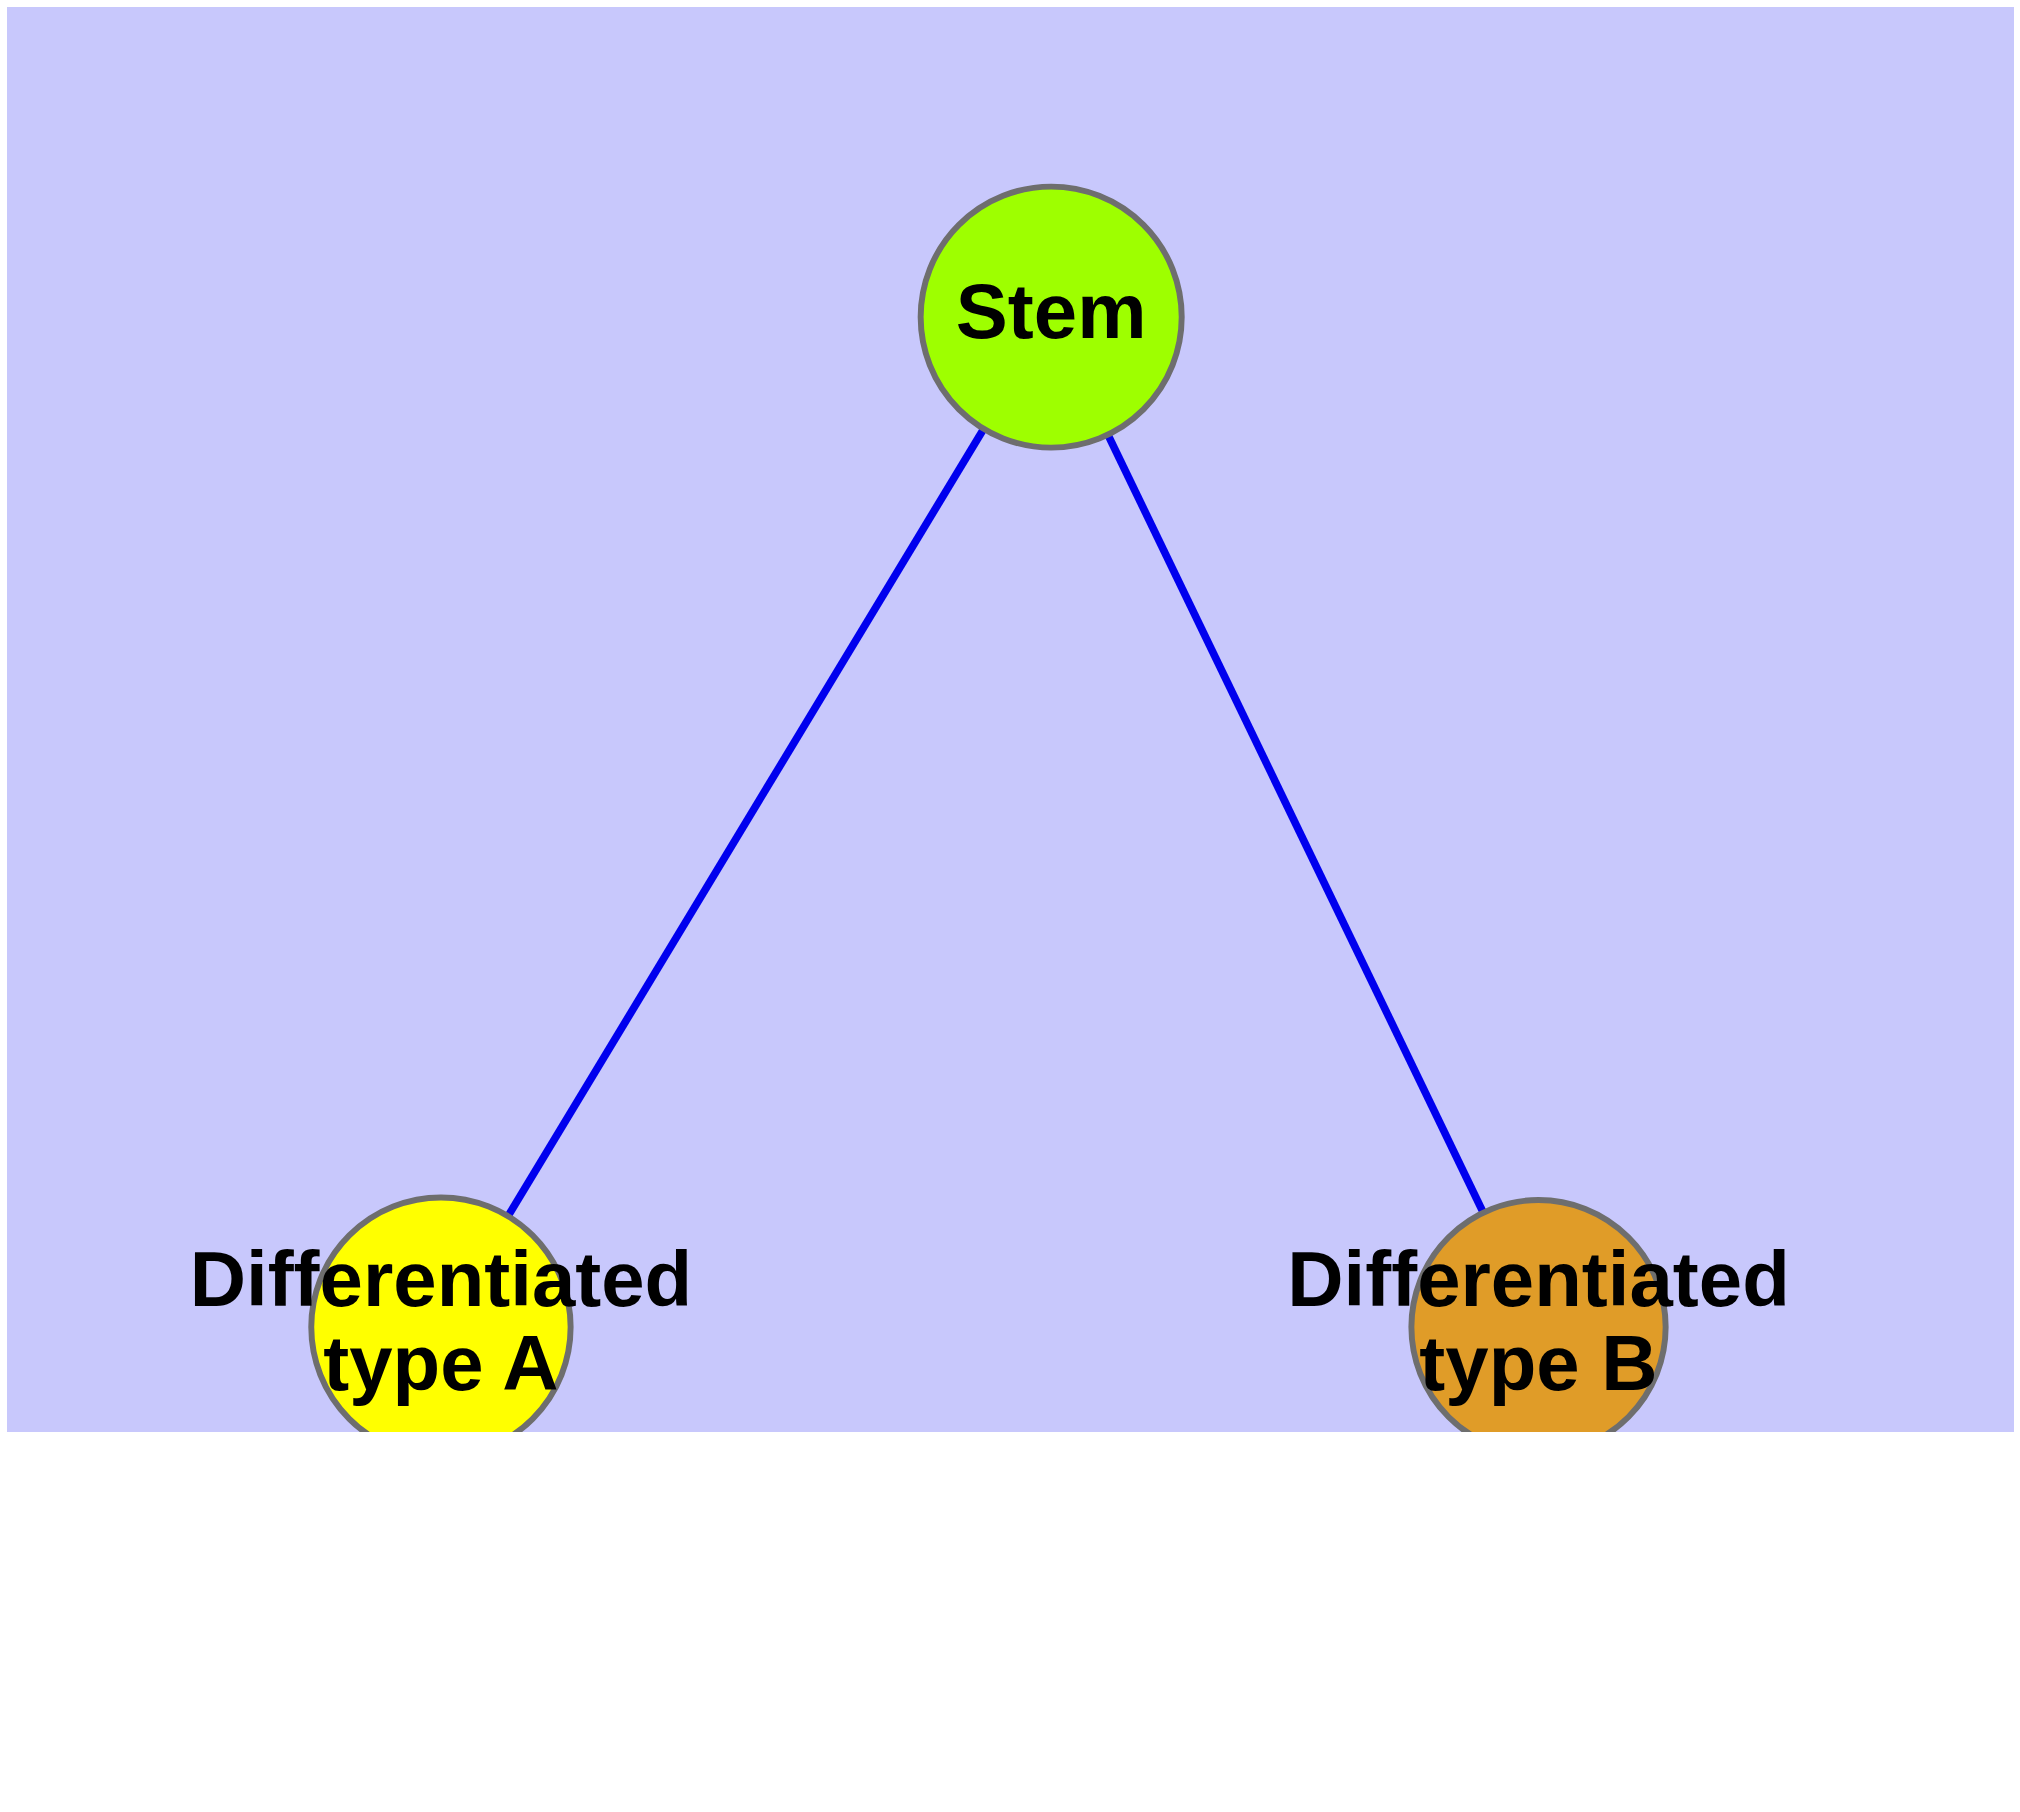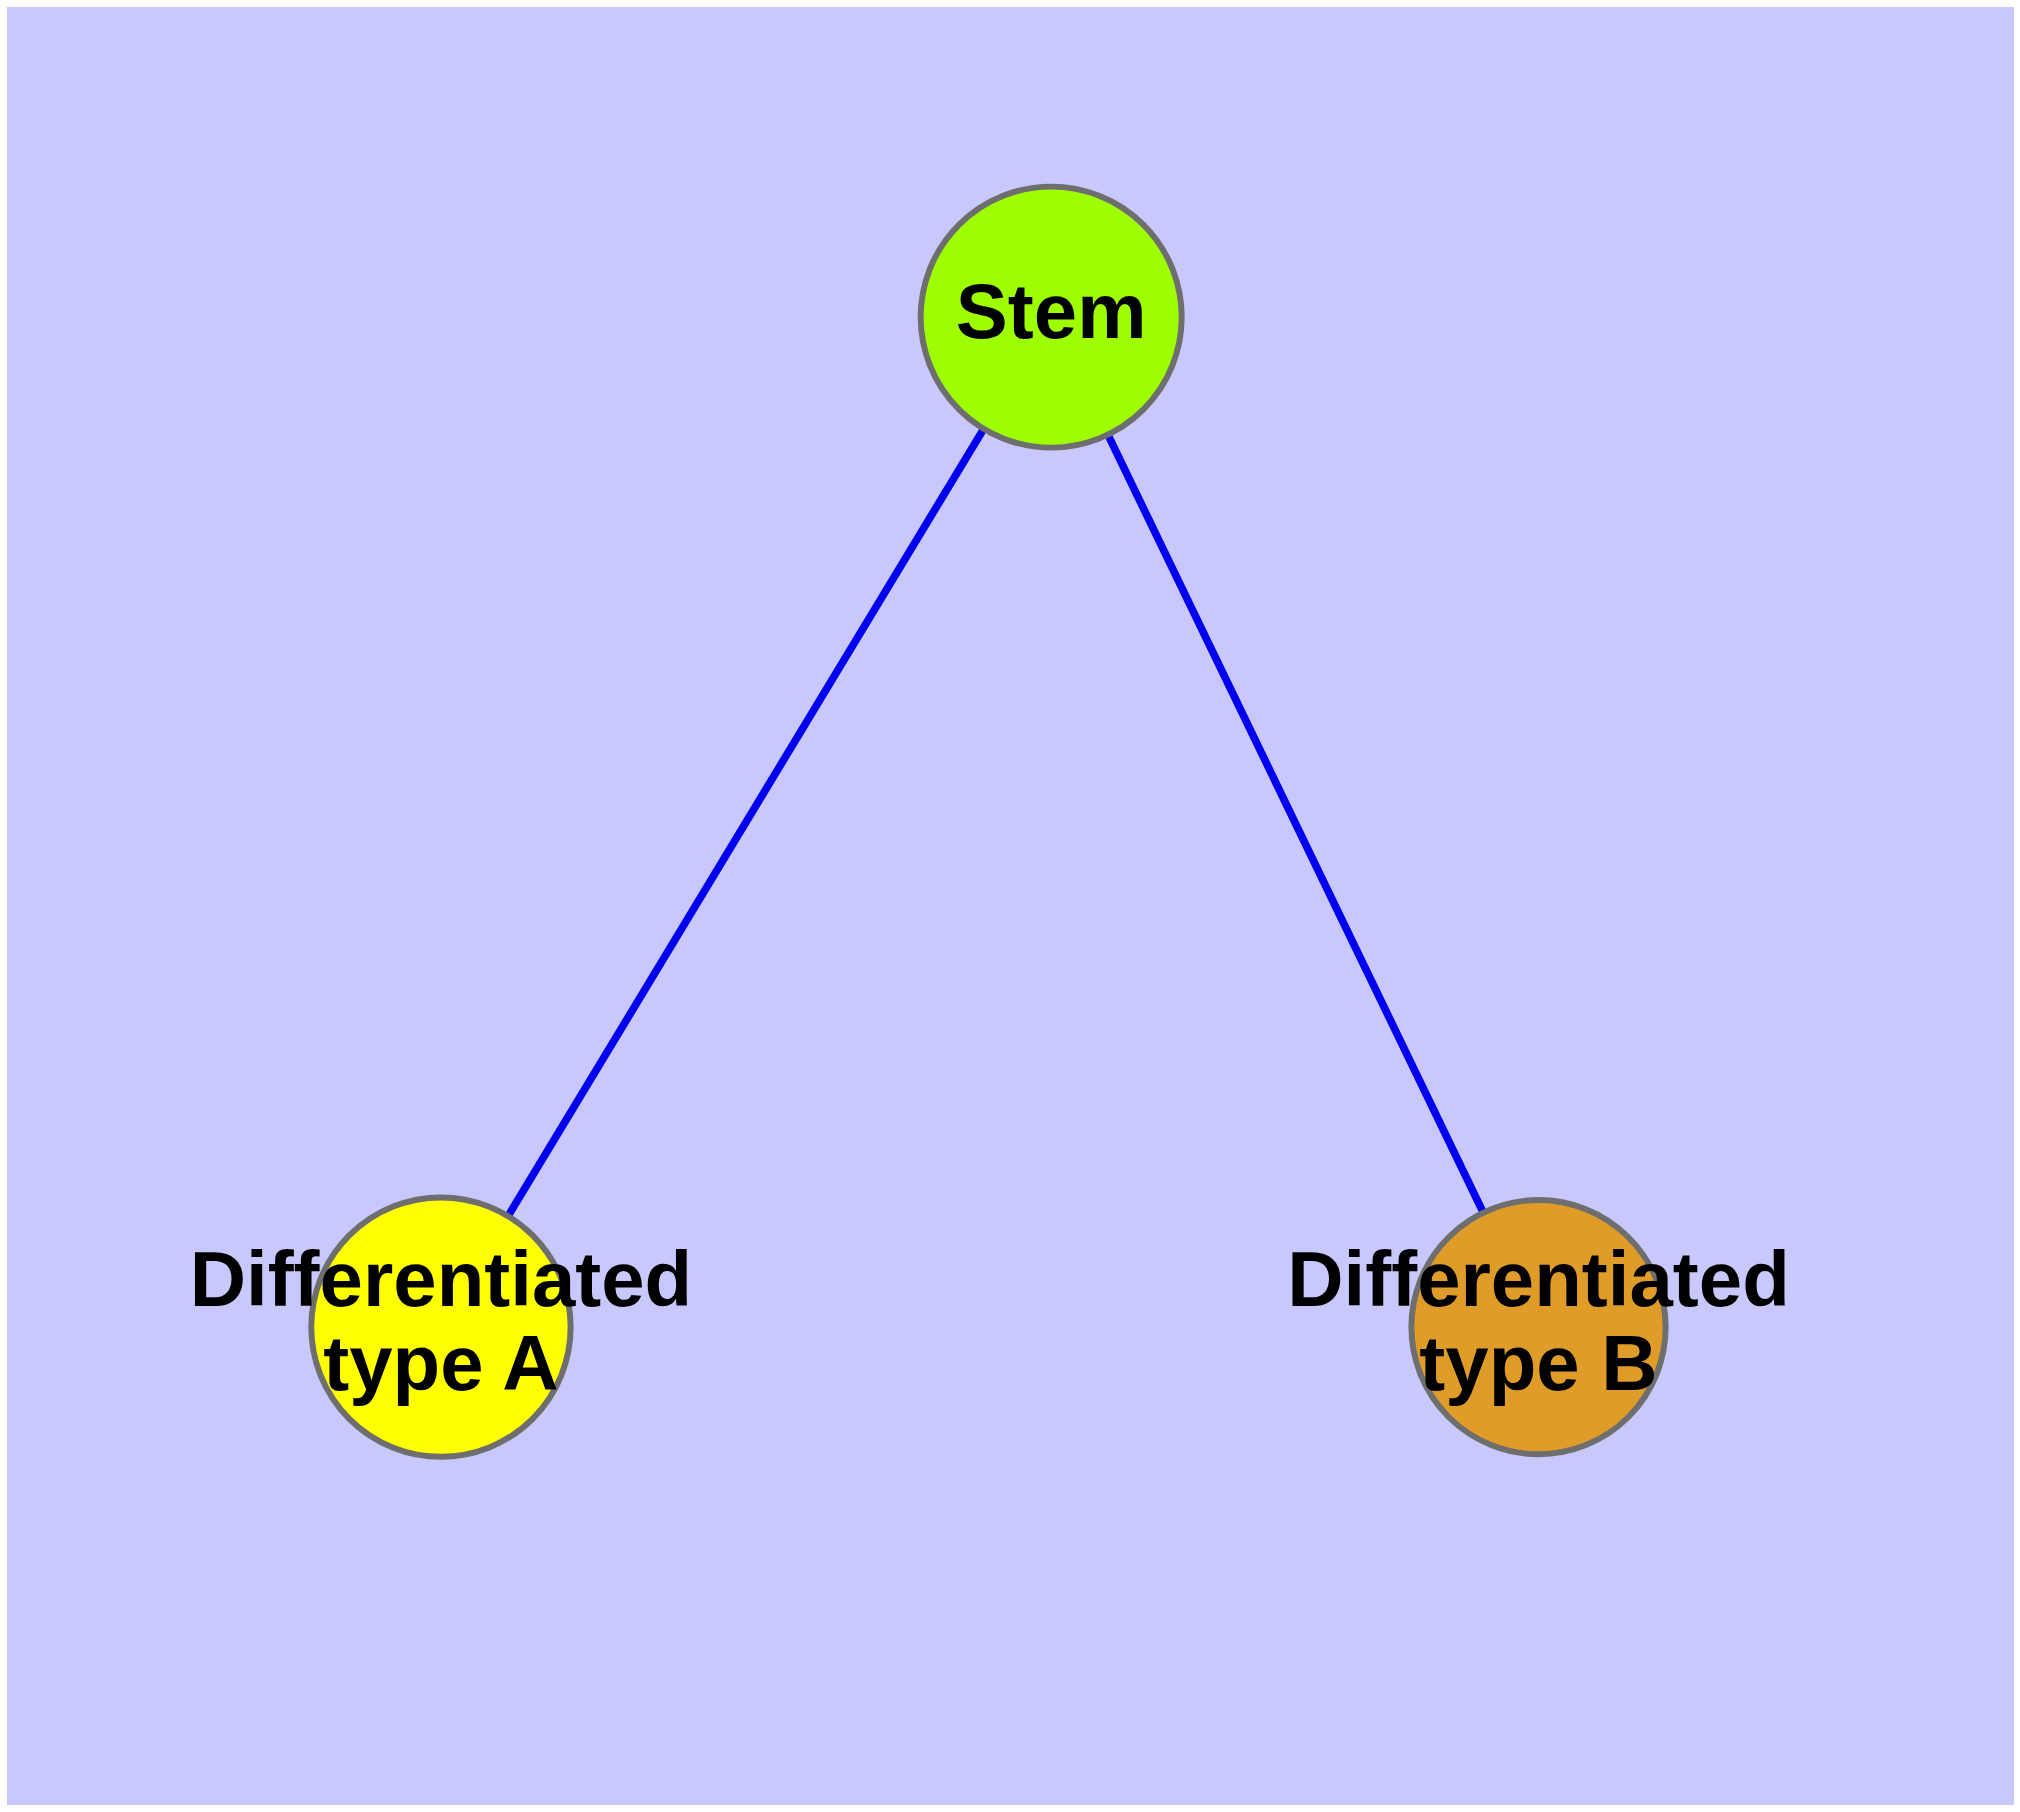--- a/index.html
+++ b/index.html
@@ -4,21 +4,21 @@
 <title>Cell Differentiation Graph</title>
 <style>
   html, body {
     margin: 0;
     padding: 0;
     background: #ffffff;
   }
   #canvas {
     position: relative;
     width: 2021px;
-    height: 1812px;
+    height: 1432px;
     background: #ffffff;
     overflow: hidden;
     font-family: "Liberation Sans", "DejaVu Sans", sans-serif;
   }
   #plot-area {
     position: absolute;
     left: 6.8px;
     top: 6.8px;
     width: 2007px;
     height: 1798px;

